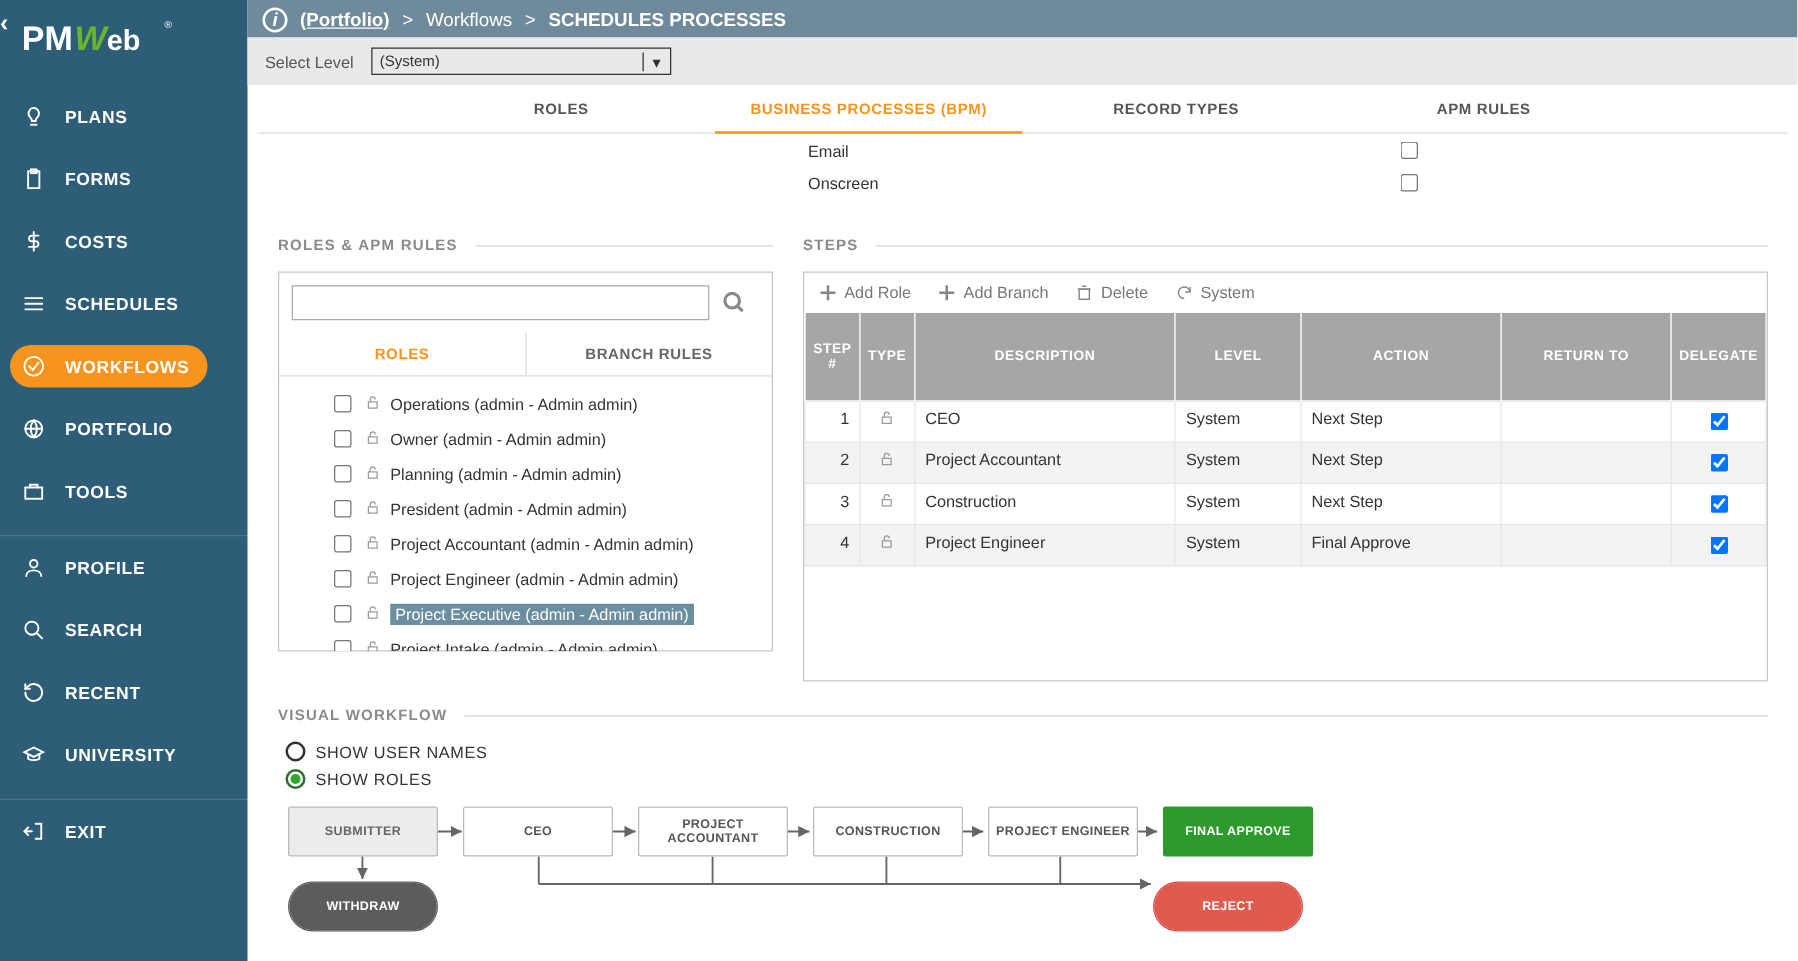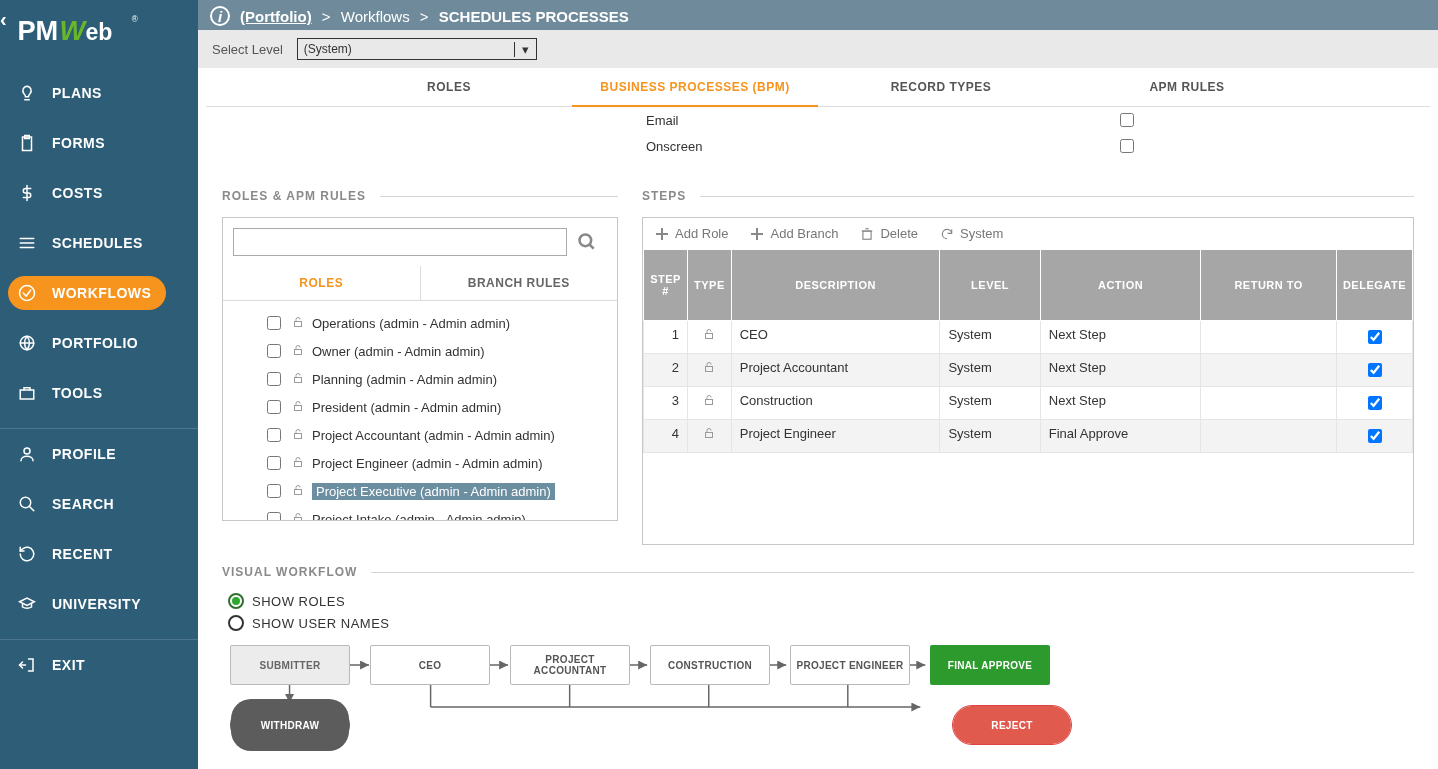--- a/index.html
+++ b/index.html
@@ -83,21 +83,21 @@
   .vw .opts{ margin:6px 0 14px 6px;}
   .vw .opts label{ display:flex; align-items:center; gap:8px; margin:6px 0; font-size:13px; letter-spacing:0.5px;}
   .radio{ width:16px; height:16px; border:2px solid #333; border-radius:50%; display:inline-flex; align-items:center; justify-content:center;}
   .radio.filled{ border-color:#2d6f2d;}
   .radio.filled .dot{ width:8px; height:8px; background:#2ea72e; border-radius:50%;}
   .flow{ position:relative; height:110px;}
   .node{ position:absolute; width:120px; height:40px; display:flex; align-items:center; justify-content:center; font-size:10px; font-weight:700; letter-spacing:0.3px; text-align:center; border-radius:2px; text-transform:uppercase;}
   .node.grey{ background:#ececec; border:1px solid #b9b9b9; color:#666;}
   .node.white{ background:#fff; border:1px solid #b9b9b9; color:#555;}
   .node.green{ background:#2c9a2c; color:#fff;}
-  .node.dark .inner{ background:#5c5c5c; color:#fff; border-radius:20px; width:118px; height:52px; display:flex; align-items:center; justify-content:center;}
+  .node.dark .inner{ background:#5c5c5c; color:#fff; border-radius:20px; width:118px; height:38px; display:flex; align-items:center; justify-content:center;}
   .node.dark{ border:1px solid #5c5c5c; border-radius:20px;}
   .node.red .inner{ background:#e05a4d; color:#fff; border-radius:20px; width:118px; height:38px; display:flex; align-items:center; justify-content:center;}
   .node.red{ border:1px solid #d44; border-radius:20px;}
   svg.flowlines{ position:absolute; left:0; top:0; width:100%; height:110px; pointer-events:none;}
   .info-circle{ width:20px; height:20px; border:2px solid #fff; border-radius:50%; display:inline-flex; align-items:center; justify-content:center; font-weight:900; font-style:italic;}
   .back-chevron{ position:absolute; left:0; top:8px; color:#fff; font-size:20px; font-weight:900;}
 </style>
 </head>
 <body>
 
@@ -463,28 +463,28 @@
       </div>
     </div>
 
     <div class="vw">
       <div class="section-title">
         <span>VISUAL WORKFLOW</span>
         <span class="line"></span>
       </div>
       <div class="opts">
         <label>
+          <span class="radio"></span>
+          <span>SHOW USER NAMES</span>
+        </label>
+        <label>
           <span class="radio filled">
               <span class="dot"></span>
             </span>
           <span>SHOW ROLES</span>
-        </label>
-        <label>
-          <span class="radio"></span>
-          <span>SHOW USER NAMES</span>
         </label>
       </div>
       <div class="flow">
         <svg class="flowlines" viewBox="0 0 1200 110" preserveAspectRatio="none">
           <defs>
               <marker id="ah" markerWidth="8" markerHeight="8" refX="6" refY="3" orient="auto">
                 <path d="M0,0 L6,3 L0,6 Z" fill="#666"></path>
               </marker>
             </defs>
 
@@ -504,20 +504,20 @@
         </svg>
         <div class="node grey" style="left:8px; top:0">SUBMITTER</div>
         <div class="node white" style="left:148px; top:0">CEO</div>
         <div class="node white" style="left:288px; top:0">PROJECT ACCOUNTANT</div>
         <div class="node white" style="left:428px; top:0">CONSTRUCTION</div>
         <div class="node white" style="left:568px; top:0">PROJECT ENGINEER</div>
         <div class="node green" style="left:708px; top:0">FINAL APPROVE</div>
         <div class="node dark" style="left:8px; top:60px">
             <span class="inner">WITHDRAW</span>
           </div>
-        <div class="node red" style="left:730px; top:60px">
+        <div class="node red" style="left:700px; top:60px">
             <span class="inner">REJECT</span>
           </div>
       </div>
     </div>
 
   </div>
 </main>
 
 </body></html>

